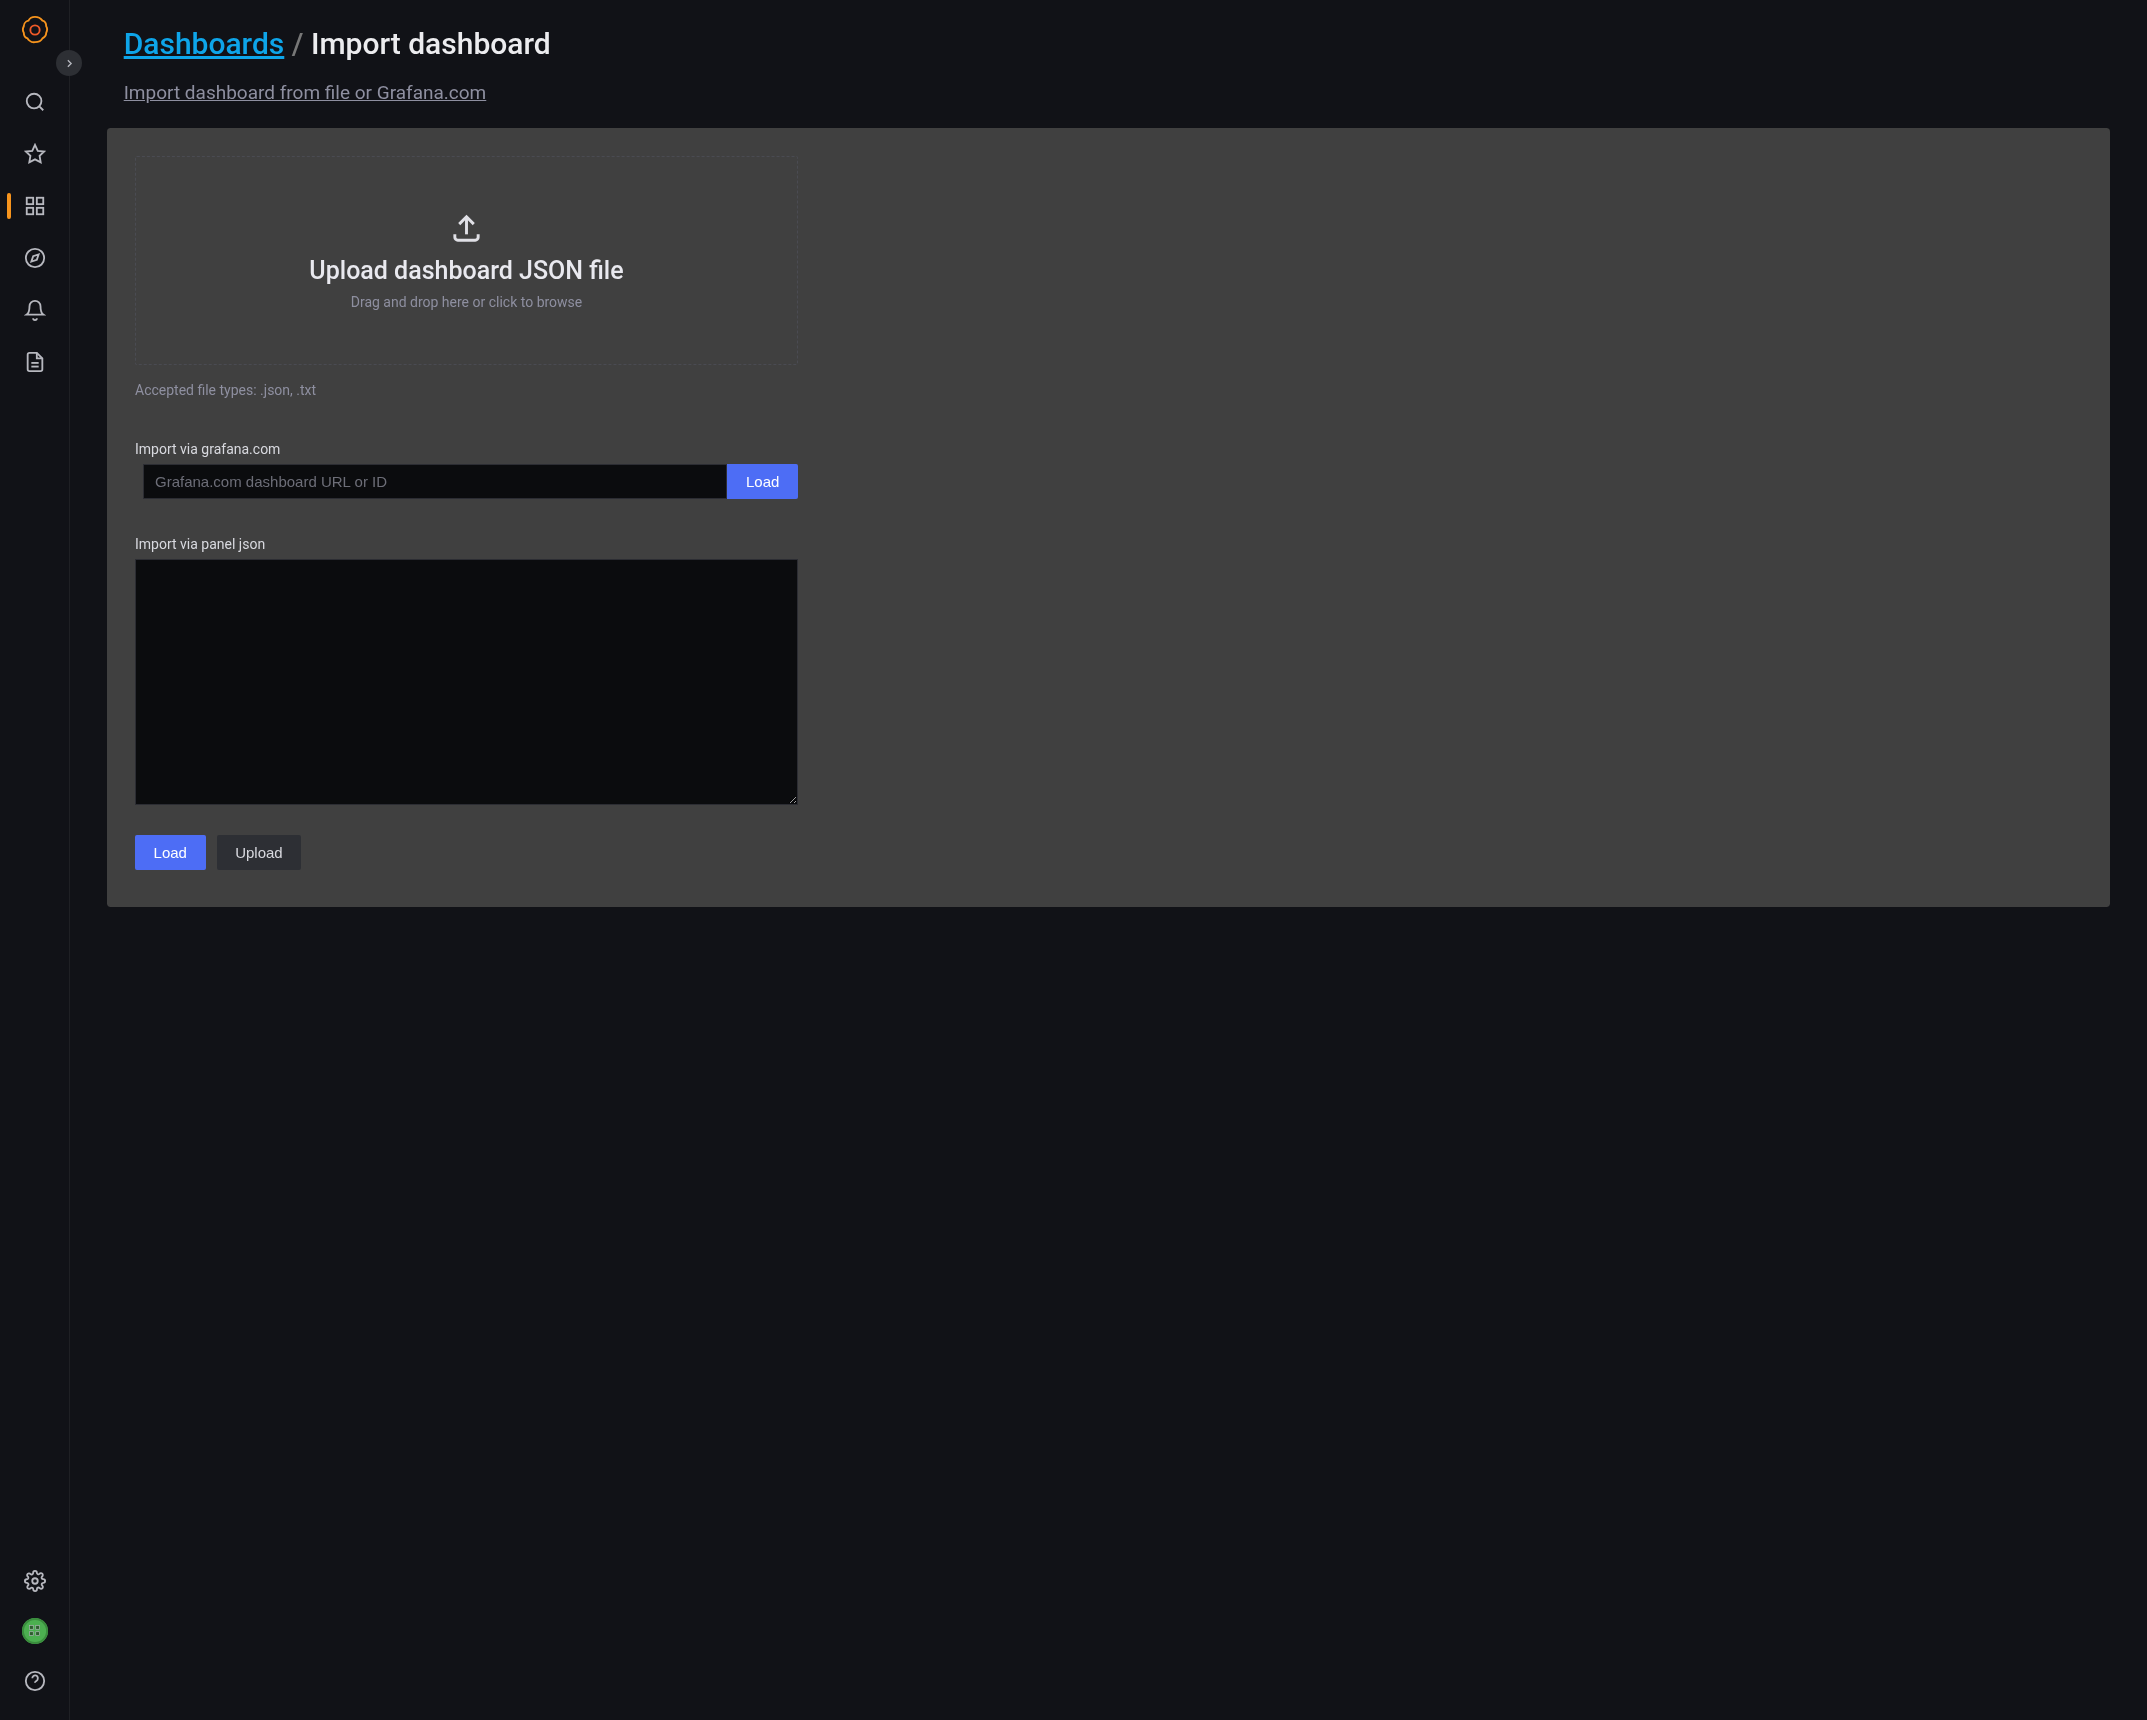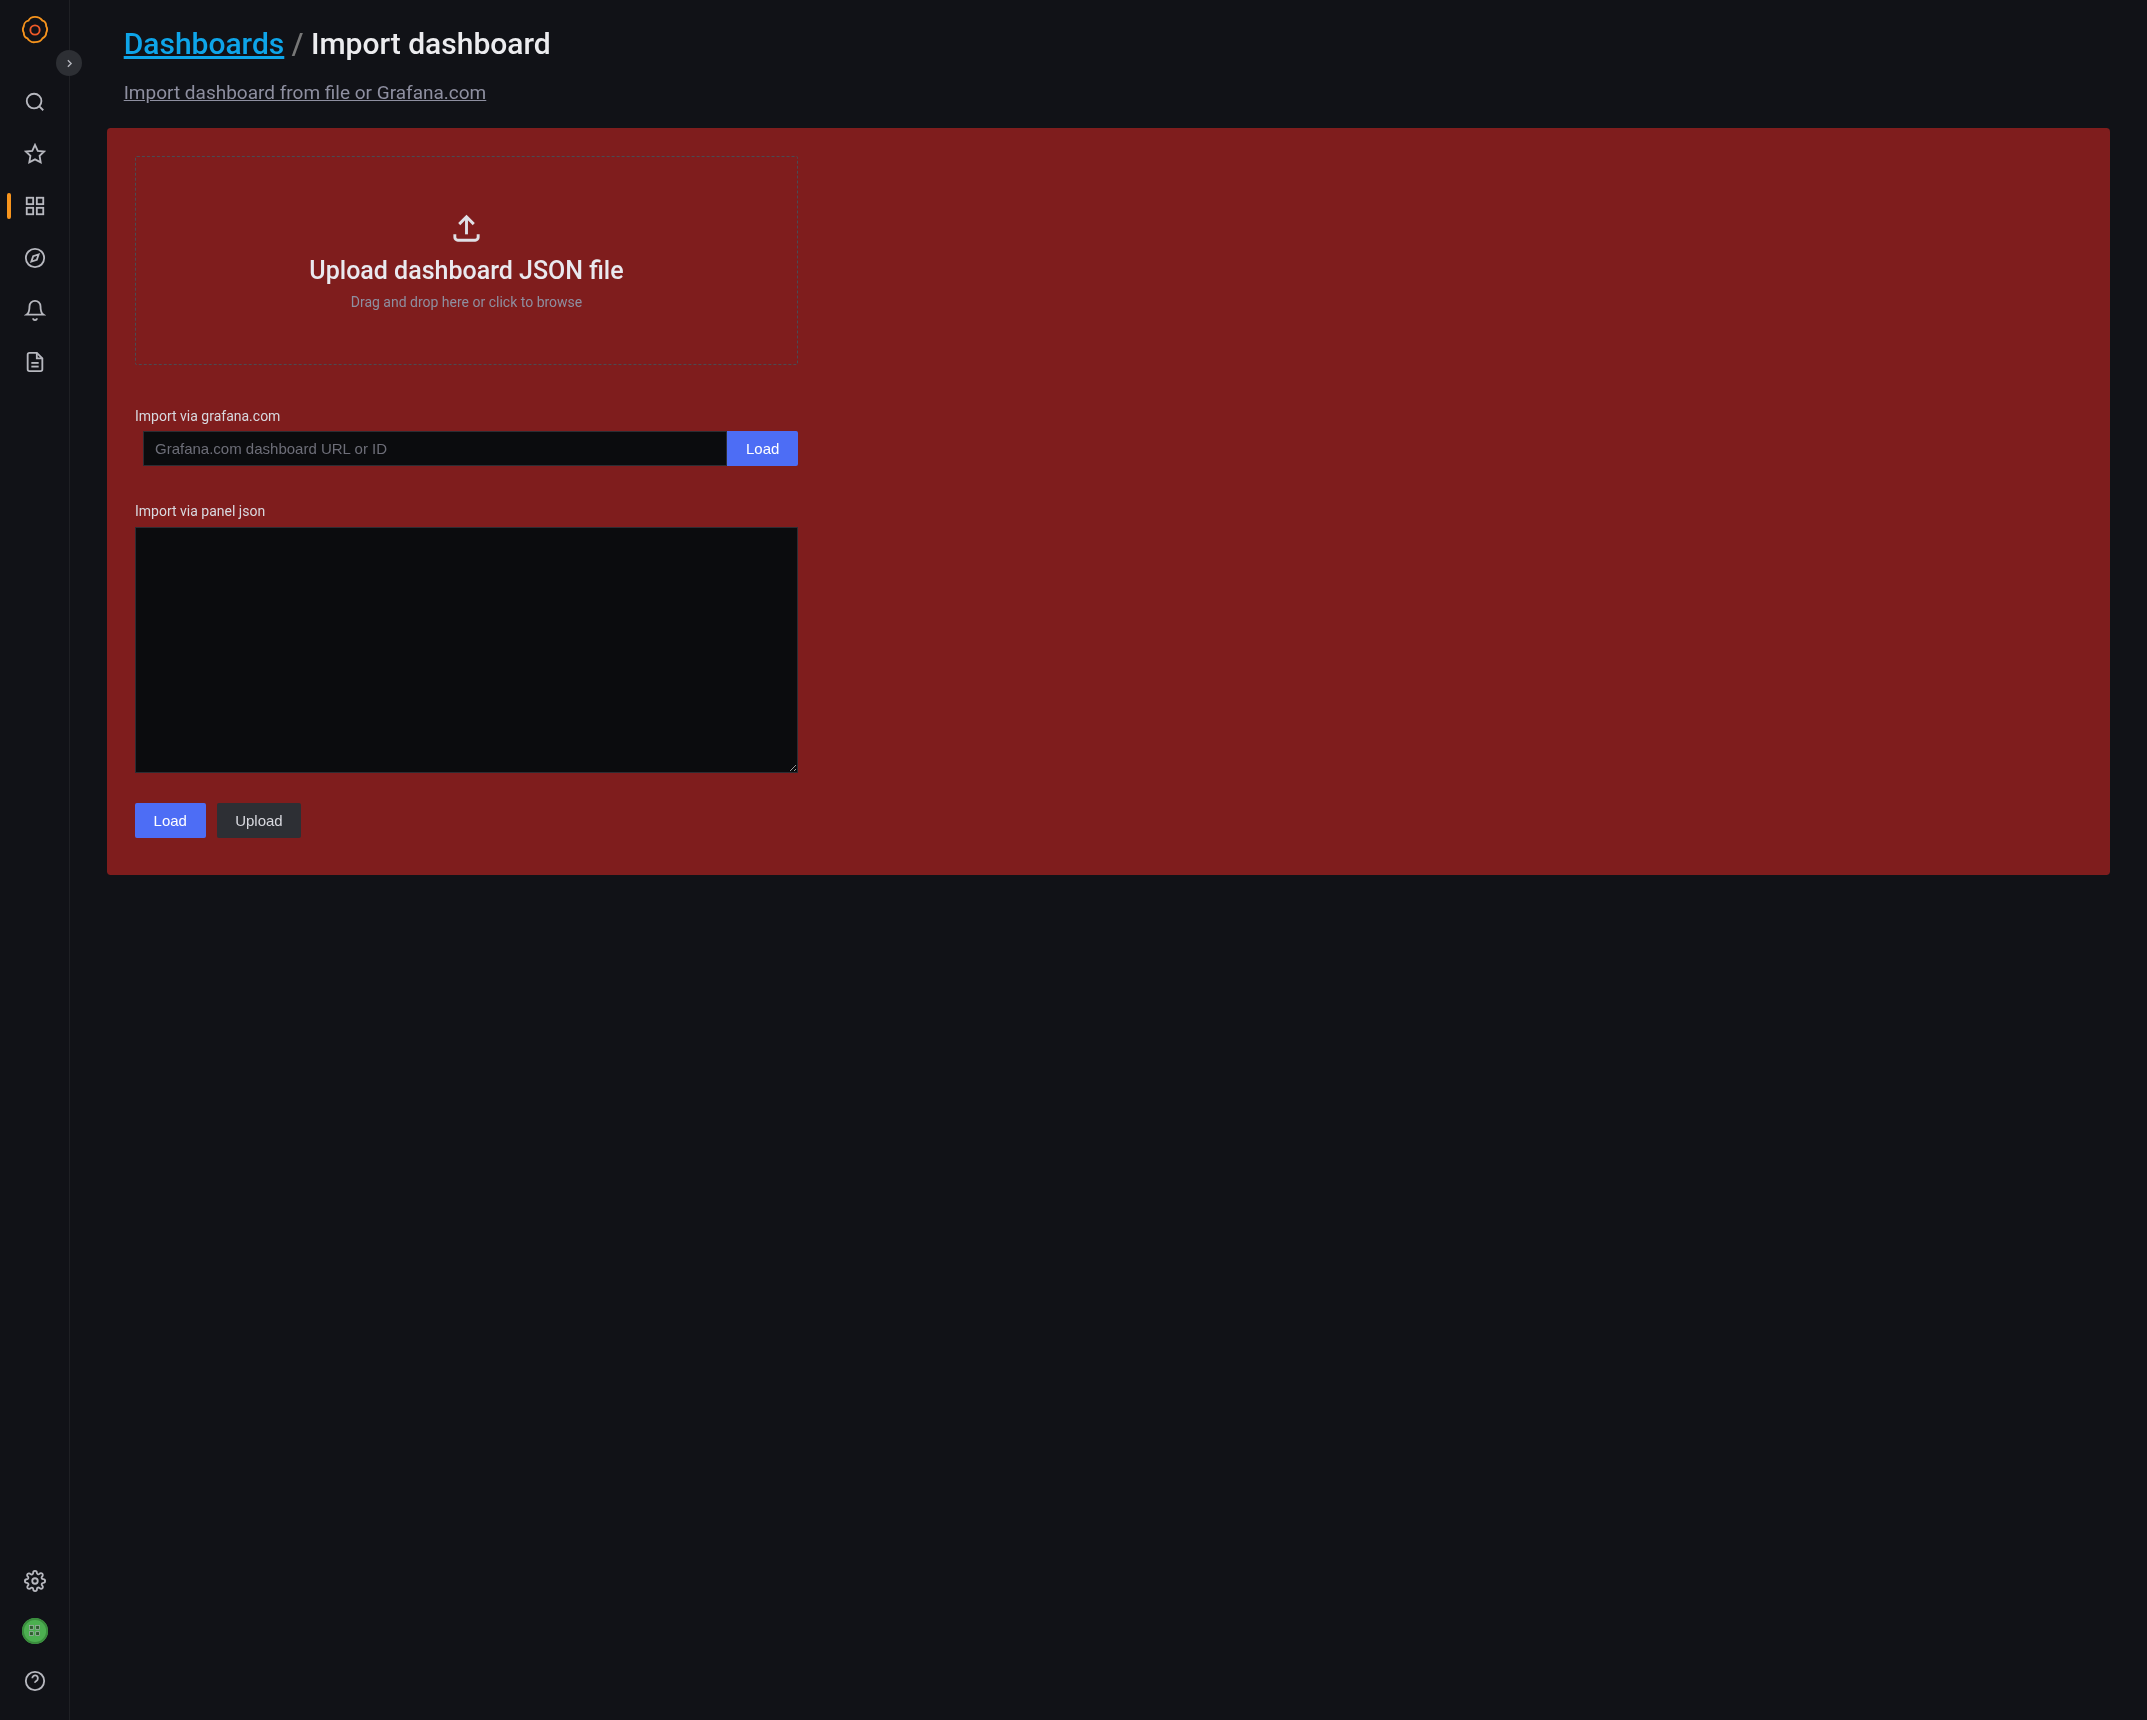--- a/index.html
+++ b/index.html
@@ -47,21 +47,21 @@
   .sidebar svg { stroke:#b7b8bf; }
 
   
   .main { flex:1; overflow:auto; padding:26px 37px 37px 37px; background:#111217;}
   .page-header { margin-bottom:24px; margin-left:16.7px;}
   .breadcrumb { font-size:30px; font-weight:500; color:#ececef; }
   .breadcrumb a { color:#0ea5e9; text-decoration:underline; cursor:pointer;}
   .breadcrumb .sep { color:#777;}
   .subtitle { font-size:19px; color:#8e8fa0; margin-top:20px;text-decoration:underline;}
   .panel {
-    background:#7f1d1d; border-radius:3.7px;
+    background:#404040; border-radius:3.7px;
     padding:28px 28px 37px 28px;
   }
 
   
   .dropzone {
     border:0.9px dashed #4a4b52;
     border-radius:1.9px;
     height:209px;
     display:flex; flex-direction:column; align-items:center; justify-content:center;
     cursor:pointer;
@@ -194,20 +194,21 @@
 
       <div class="dropzone">
         <svg width="35" height="35" viewBox="0 0 24 24" fill="none" stroke="#e0e0e6" stroke-width="2">
           <path d="M4 16v2a2 2 0 0 0 2 2h12a2 2 0 0 0 2-2v-2"></path>
             <polyline points="7 9 12 4 17 9"></polyline>
             <line x1="12" y1="4" x2="12" y2="16"></line>
         </svg>
         <h2>Upload dashboard JSON file</h2>
         <p>Drag and drop here or click to browse</p>
       </div>
+      <div class="accepted">Accepted file types: .json, .txt</div>
 
       <div class="field-block">
         <label class="field-label">Import via grafana.com</label>
         <div class="input-row">
           <input type="text" placeholder="Grafana.com dashboard URL or ID" style="">
           <button class="btn btn-primary" style="border-radius:0 1.9px 1.9px 0">Load</button>
         </div>
       </div>
 
       <div class="field-block" style="margin-top:37px;">

